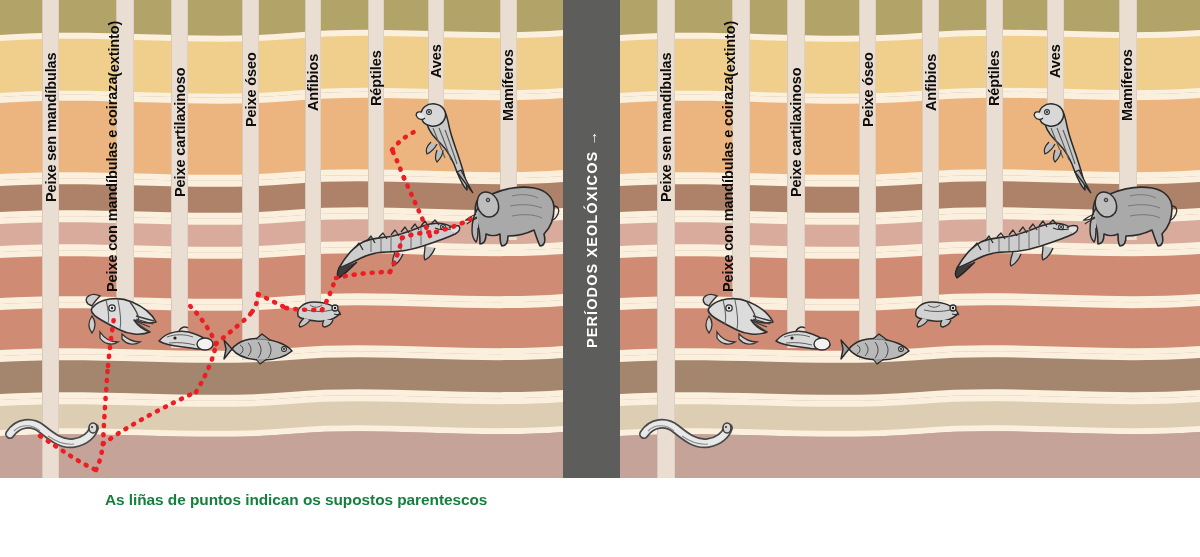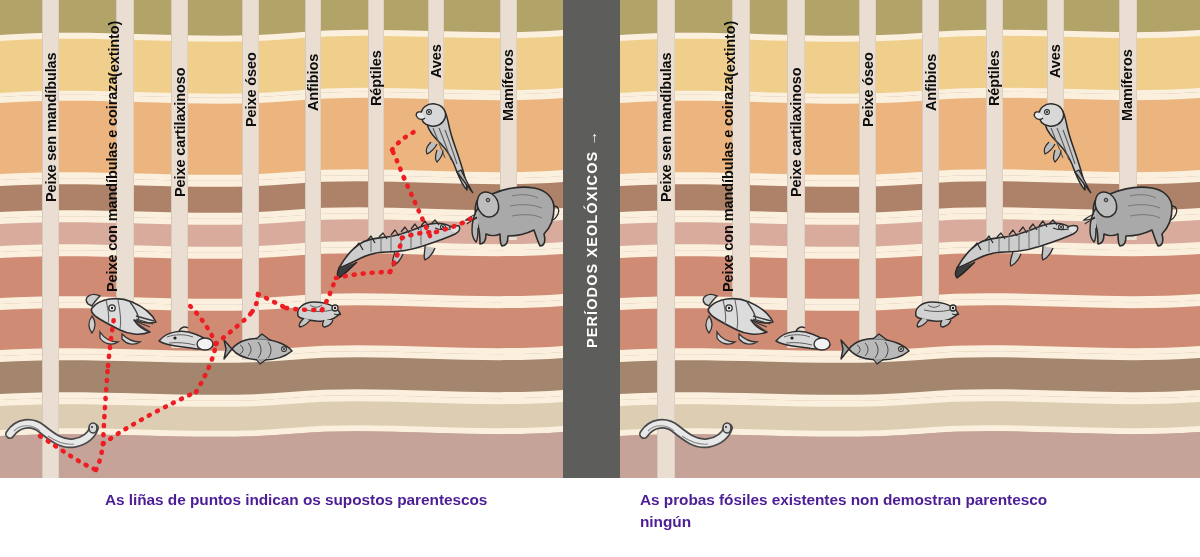--- a/index.html
+++ b/index.html
@@ -67,21 +67,21 @@
   .fossil svg{display:block;overflow:visible;}
 
   
   .lineage{position:absolute;left:0;top:0;width:100%;height:100%;pointer-events:none;}
 
   
   .caption{
     position:absolute;
     font-size:15.4px;
     font-weight:700;
-    color:#4c1d95;
+    color:#15803d;
     line-height:1.42;
     letter-spacing:-0.05px;
   }
   .caption-left{left:105px;top:489px;width:400px;}
   .caption-right{left:640px;top:489px;width:430px;}
 </style>
 </head>
 <body>
 
 <div class="figure">
@@ -473,15 +473,14 @@
       <div class="vlabel" style="left:428px;top:26px;height:52px;">
         <span>Aves</span>
       </div>
       <div class="vlabel" style="left:500px;top:26px;height:95px;">
         <span>Mamíferos</span>
       </div>
     </div>
   </div>
 
   <div class="caption caption-left">As liñas de puntos indican os supostos parentescos</div>
-  <div class="caption caption-right">As probas fósiles existentes non demostran parentesco ningún</div>
 
 </div>
 
 </body></html>

